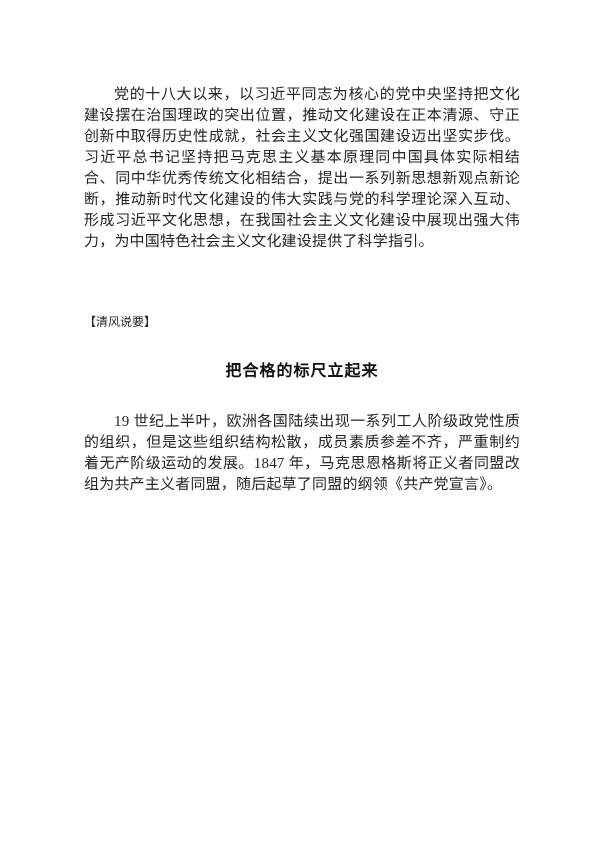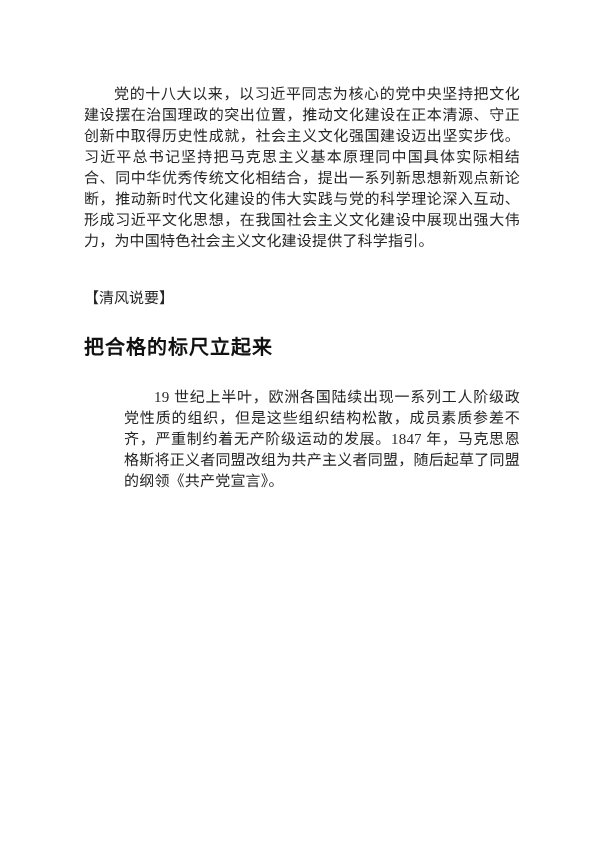--- a/index.html
+++ b/index.html
@@ -25,36 +25,36 @@
   .body-para {
     font-size: 15px;
     line-height: 21px;
     text-align: justify;
     text-justify: inter-ideograph;
     text-indent: 2em;
     letter-spacing: 0.2px;
     color: #262626;
   }
   .section-label {
-    margin-top: 36px;
-    font-size: 15px;
+    margin-top: 60px;
+    font-size: 12px;
     line-height: 21px;
     color: #262626;
   }
   .article-title {
     margin-top: 25px;
-    font-size: 20px;
+    font-size: 16px;
     line-height: 26px;
     font-weight: bold;
+    text-align: center;
     letter-spacing: 1px;
     color: #111111;
   }
   .first-after-title {
     margin-top: 27px;
-    margin-left: 40px;
   }
   .footer {
     position: absolute;
     left: 0;
     top: 787px;
     width: 100%;
     text-align: center;
     font-size: 14px;
     line-height: 18px;
     color: #262626;

